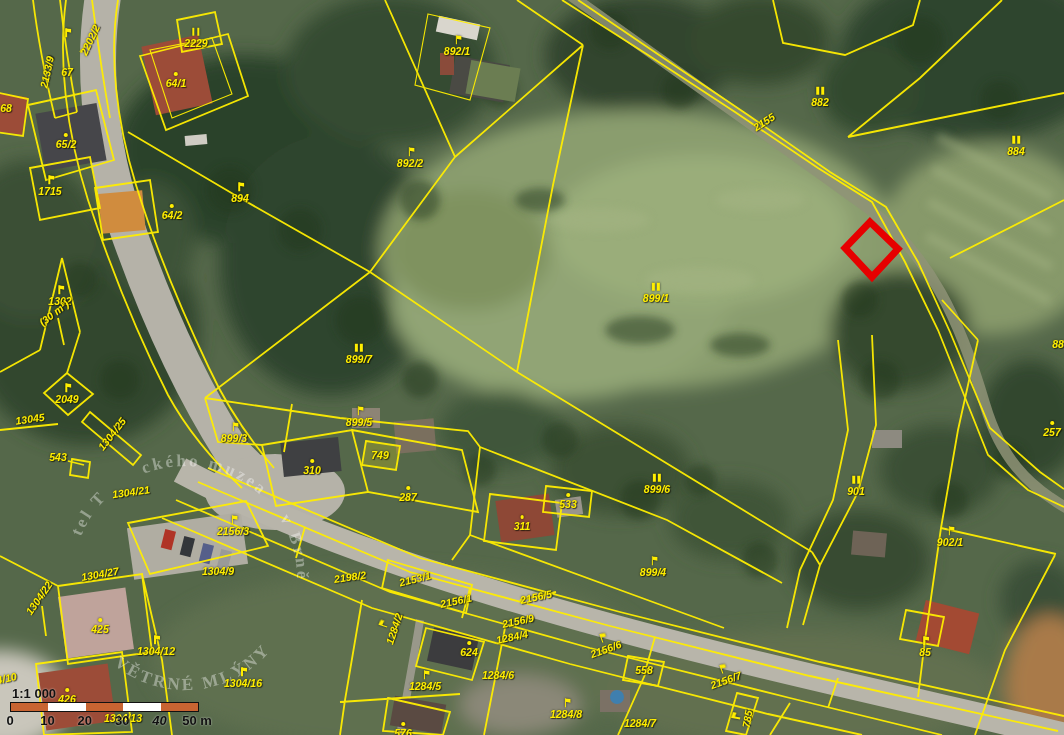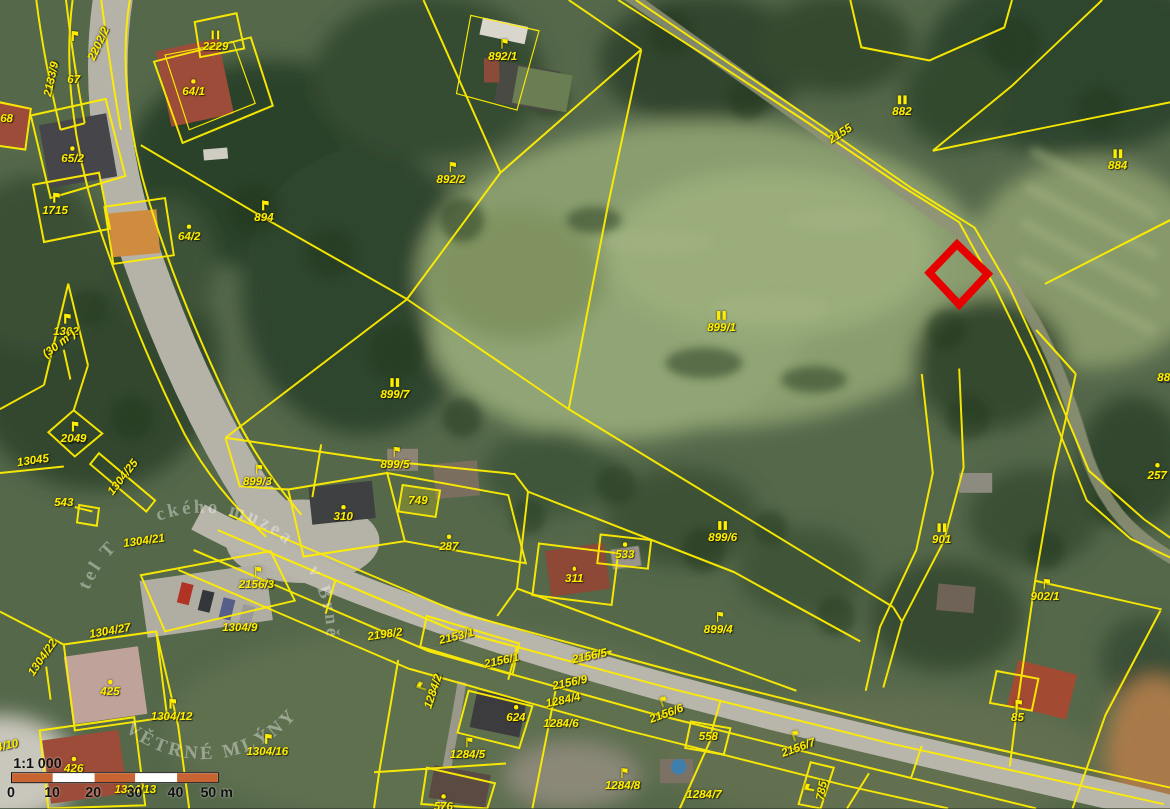--- a/index.html
+++ b/index.html
@@ -385,21 +385,21 @@
         <span>1284/2</span>
       </div>
       <div class="lbl" style="left: 469px; top: 649px; transform: translate(-50%, -50%) rotate(0deg);">
         <span class="sym sym-dot"></span>
         <span>624</span>
       </div>
       <div class="lbl" style="left: 425px; top: 681px; transform: translate(-50%, -50%) rotate(0deg);">
         <span class="sym sym-flag"></span>
         <span>1284/5</span>
       </div>
-      <div class="lbl" style="left: 498px; top: 658px; transform: translate(-50%, -50%) rotate(0deg); margin-left: 12px;">
+      <div class="lbl" style="left: 498px; top: 675px; transform: translate(-50%, -50%) rotate(0deg);">
         <span>1284/6</span>
       </div>
       <div class="lbl" style="left: 566px; top: 709px; transform: translate(-50%, -50%) rotate(0deg);">
         <span class="sym sym-flag"></span>
         <span>1284/8</span>
       </div>
       <div class="lbl" style="left: 640px; top: 723px; transform: translate(-50%, -50%) rotate(0deg);">
         <span>1284/7</span>
       </div>
       <div class="lbl" style="left: 644px; top: 670px; transform: translate(-50%, -50%) rotate(0deg);">
@@ -430,17 +430,17 @@
         <div class="scale-seg" style="background: rgb(255, 255, 255);"></div>
         <div class="scale-seg" style="background: rgb(200, 100, 50);"></div>
         <div class="scale-seg" style="background: rgb(255, 255, 255);"></div>
         <div class="scale-seg" style="background: rgb(200, 100, 50);"></div>
       </div>
     <div id="scale-ticks">
         <span class="scale-tick" style="left: 0px;">0</span>
         <span class="scale-tick" style="left: 37.4px;">10</span>
         <span class="scale-tick" style="left: 74.8px;">20</span>
         <span class="scale-tick" style="left: 112.2px;">30</span>
-        <span class="scale-tick" style="left: 149.6px;">40</span>
+        <span class="scale-tick" style="left: 149.6px; font-style: italic;">40</span>
         <span class="scale-tick" style="left: 187px;">50 m</span>
       </div>
   </div>
 </div>
 
 </body></html>

